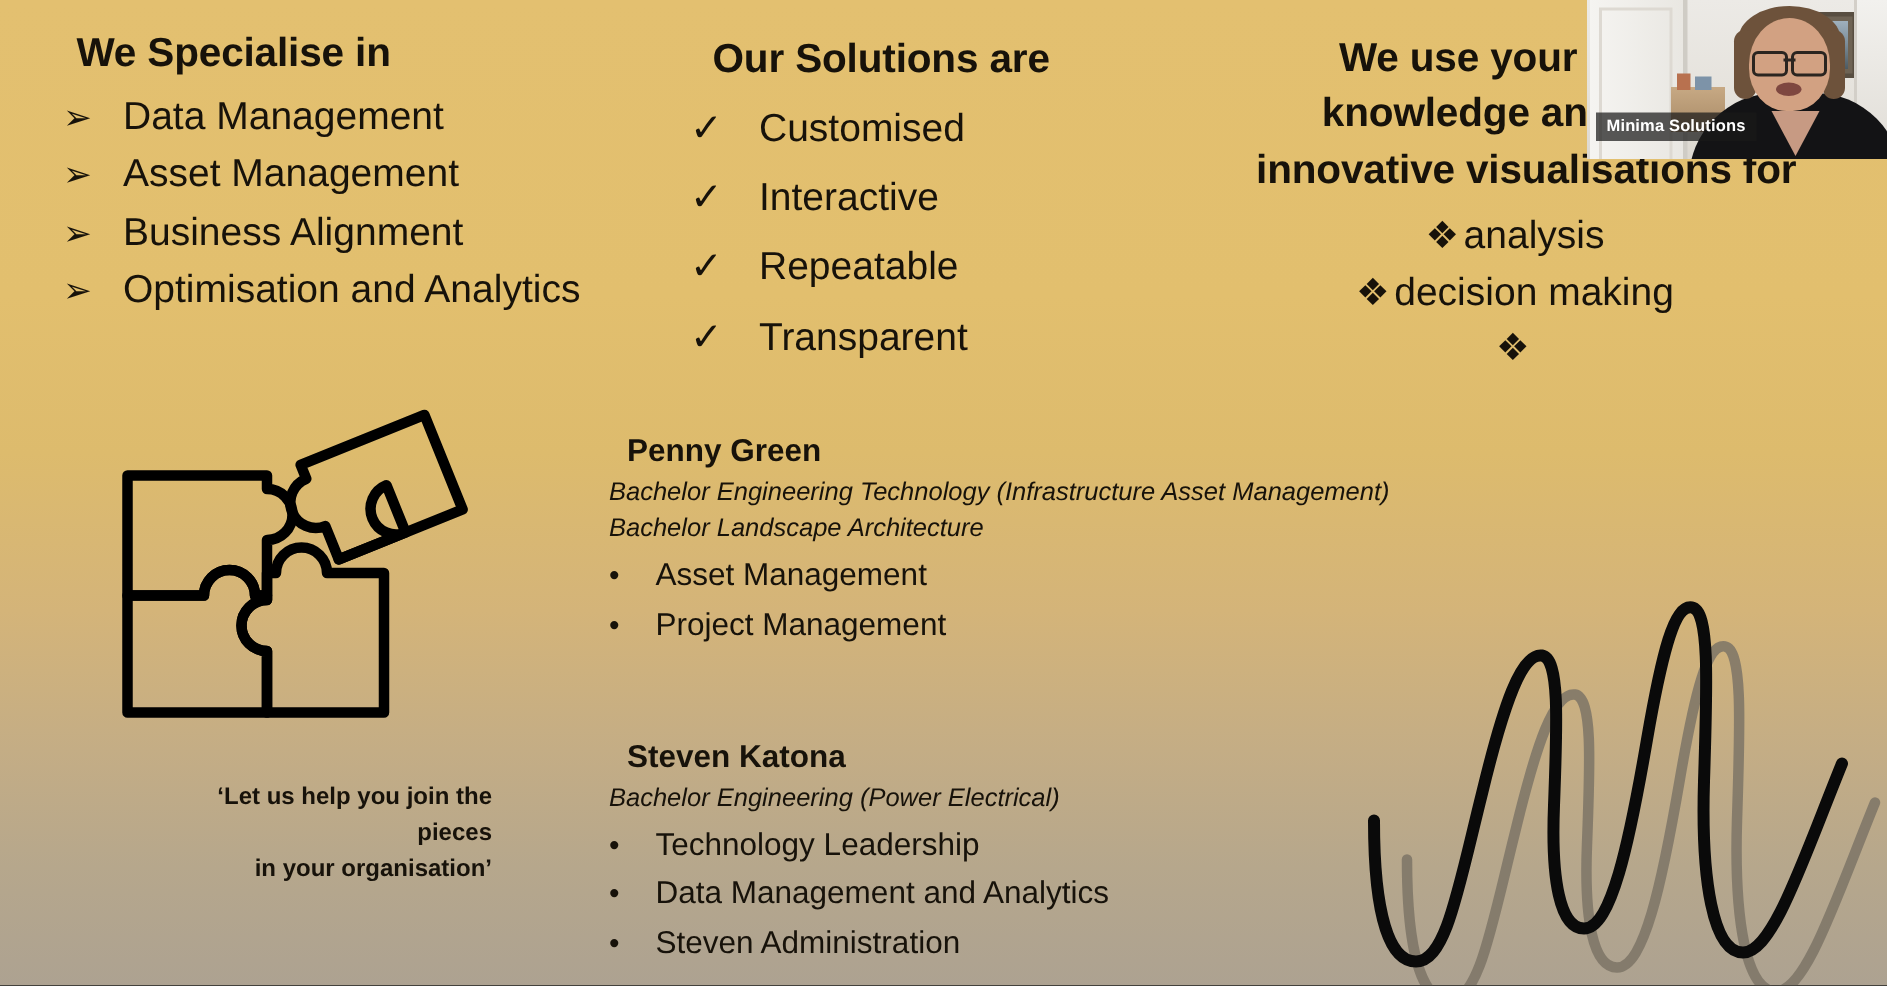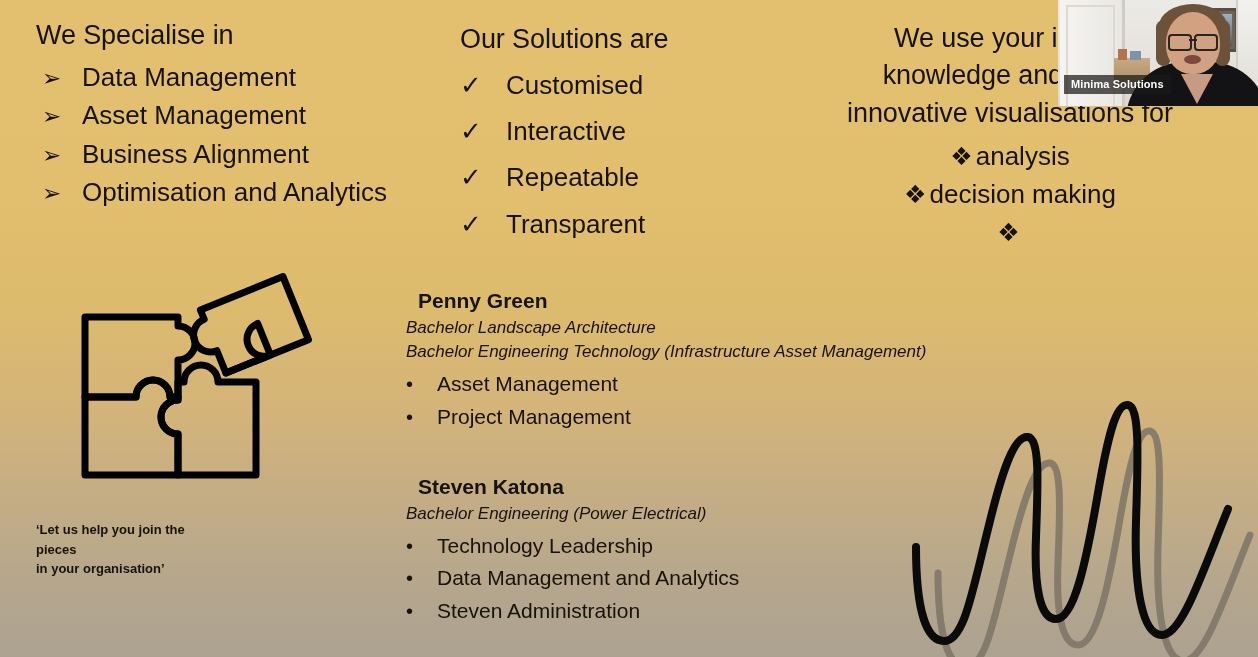--- a/index.html
+++ b/index.html
@@ -29,25 +29,25 @@
   
   .col {
     position: absolute;
     top: 0;
   }
   #col-specialise { left: 36px; top: 20px; width: 420px; }
   #col-solutions  { left: 460px; top: 24px; width: 300px; }
   #col-use        { left: 762px; top: 20px; width: 496px; }
 
   .col-head {
-    font-weight: normal;
+    font-weight: bold;
     font-size: 27px;
     line-height: 1.18;
     letter-spacing: -0.1px;
-    margin: 0 0 6px 0;
+    margin: 0 0 6px 15px;
   }
   #col-use .col-head { text-align: center; font-size: 27px; line-height: 1.38; }
 
   ul.blist {
     list-style: none;
     margin: 0;
     padding: 0;
   }
   ul.blist li {
     display: flex;
@@ -80,30 +80,30 @@
     height: 225px;
   }
   #puzzle svg { display: block; width: 240px; height: 225px; }
 
   
   #tagline {
     position: absolute;
     left: 36px;
     top: 520px;
     width: 292px;
-    text-align: left;
+    text-align: right;
     font-weight: bold;
-    font-size: 13px;
+    font-size: 16px;
     line-height: 1.5;
   }
 
   
   .person { position: absolute; left: 406px; }
   #person-penny  { top: 288px; }
-  #person-steven { top: 474px; }
+  #person-steven { top: 492px; }
 
   .person-name {
     font-weight: bold;
     font-size: 21px;
     line-height: 1.2;
     margin: 0 0 3px 12px;
   }
   .person-qual {
     font-style: italic;
     font-size: 17px;
@@ -340,22 +340,22 @@
   </div>
 
   <div id="tagline">
     <div>‘Let us help you join the</div>
     <div>pieces</div>
     <div>in your organisation’</div>
   </div>
 
   <div class="person" id="person-penny">
     <div class="person-name">Penny Green</div>
+    <div class="person-qual">Bachelor Engineering Technology (Infrastructure Asset Management)</div>
     <div class="person-qual">Bachelor Landscape Architecture</div>
-    <div class="person-qual">Bachelor Engineering Technology (Infrastructure Asset Management)</div>
     <ul class="plist">
       <li>
         <span class="bmark">•</span>
         <span>Asset Management</span>
       </li>
       <li>
         <span class="bmark">•</span>
         <span>Project Management</span>
       </li>
     </ul>

